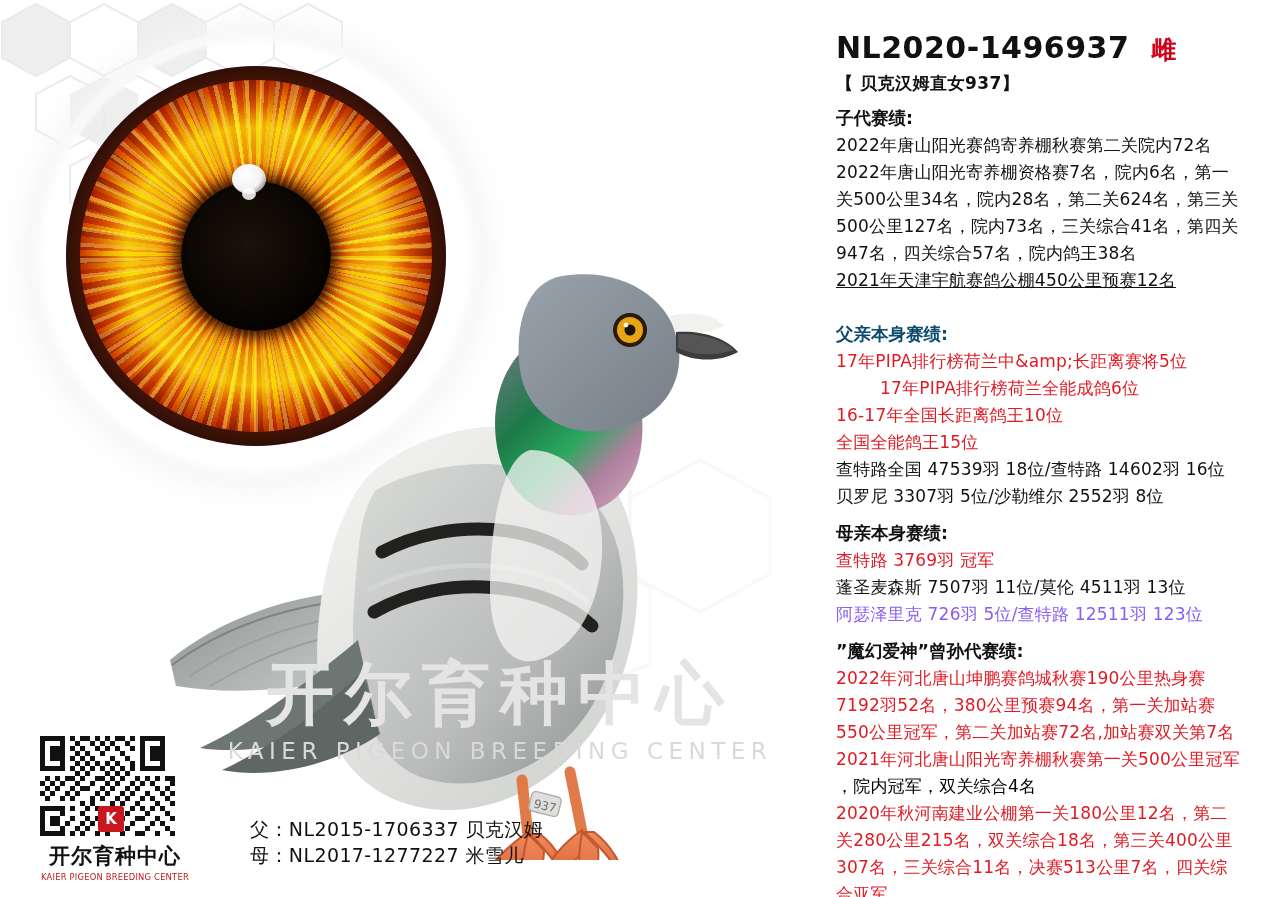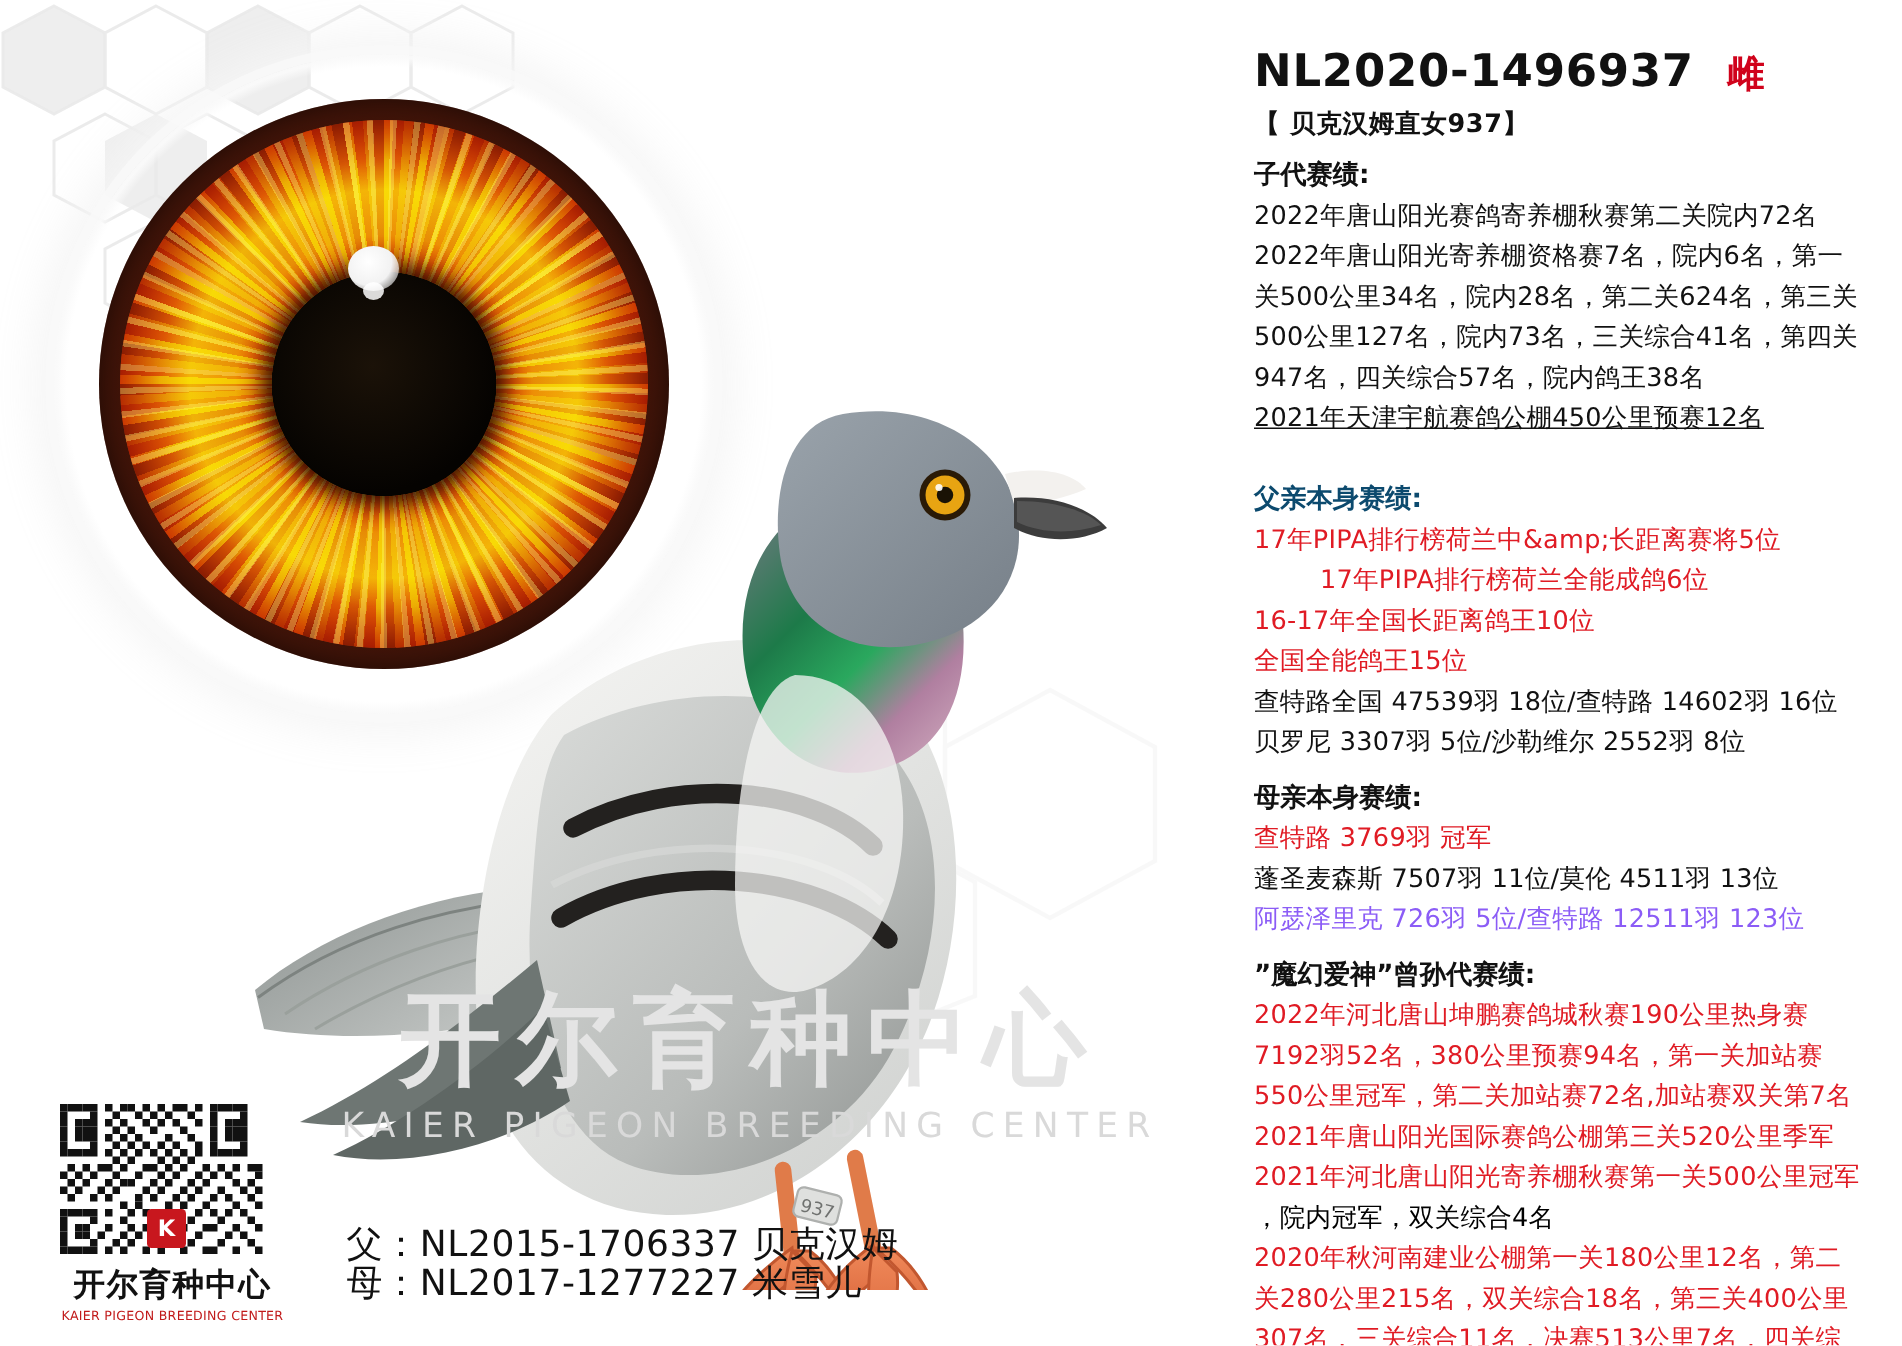--- a/index.html
+++ b/index.html
@@ -217,23 +217,23 @@
     font-size: 15px;
     font-weight: bold;
     line-height: 26px;
     text-align: center;
     border-radius: 3px;
   }
 
   
   .parents {
     position: absolute;
-    left: 231px;
+    left: 250px;
     top: 816px;
-    font-size: 24px;
+    font-size: 19px;
     color: #111;
     line-height: 26px;
     letter-spacing: 0.4px;
   }
 
   
   .info {
     position: absolute;
     left: 836px;
     top: 30px;
@@ -675,21 +675,20 @@
         <div class="line" style="color: rgb(17, 17, 17);">查特路全国 47539羽 18位/查特路 14602羽 16位</div>
         <div class="line" style="color: rgb(17, 17, 17);">贝罗尼 3307羽 5位/沙勒维尔 2552羽 8位</div>
         <div class="section-head" style="color: rgb(17, 17, 17);">母亲本身赛绩:</div>
         <div class="line" style="color: rgb(224, 27, 36);">查特路 3769羽 冠军</div>
         <div class="line" style="color: rgb(17, 17, 17);">蓬圣麦森斯 7507羽 11位/莫伦 4511羽 13位</div>
         <div class="line" style="color: #8b5cf6;">阿瑟泽里克 726羽 5位/查特路 12511羽 123位</div>
         <div class="section-head" style="color: rgb(17, 17, 17);">”魔幻爱神”曾孙代赛绩:</div>
         <div class="line" style="color: rgb(224, 27, 36);">2022年河北唐山坤鹏赛鸽城秋赛190公里热身赛</div>
         <div class="line" style="color: rgb(224, 27, 36);">7192羽52名，380公里预赛94名，第一关加站赛</div>
         <div class="line" style="color: rgb(224, 27, 36);">550公里冠军，第二关加站赛72名,加站赛双关第7名</div>
-        <div class="line" style="color: rgb(224, 27, 36);">2021年唐山阳光国际赛鸽公棚第三关520公里季军</div>
         <div class="line" style="color: rgb(224, 27, 36);">2021年河北唐山阳光寄养棚秋赛第一关500公里冠军</div>
         <div class="line" style="color: #000000;">，院内冠军，双关综合4名</div>
         <div class="line" style="color: rgb(224, 27, 36);">2020年秋河南建业公棚第一关180公里12名，第二</div>
         <div class="line" style="color: rgb(224, 27, 36);">关280公里215名，双关综合18名，第三关400公里</div>
         <div class="line" style="color: rgb(224, 27, 36);">307名，三关综合11名，决赛513公里7名，四关综</div>
         <div class="line" style="color: rgb(224, 27, 36);">合亚军</div>
       </div>
   </div>
 
 </div>

